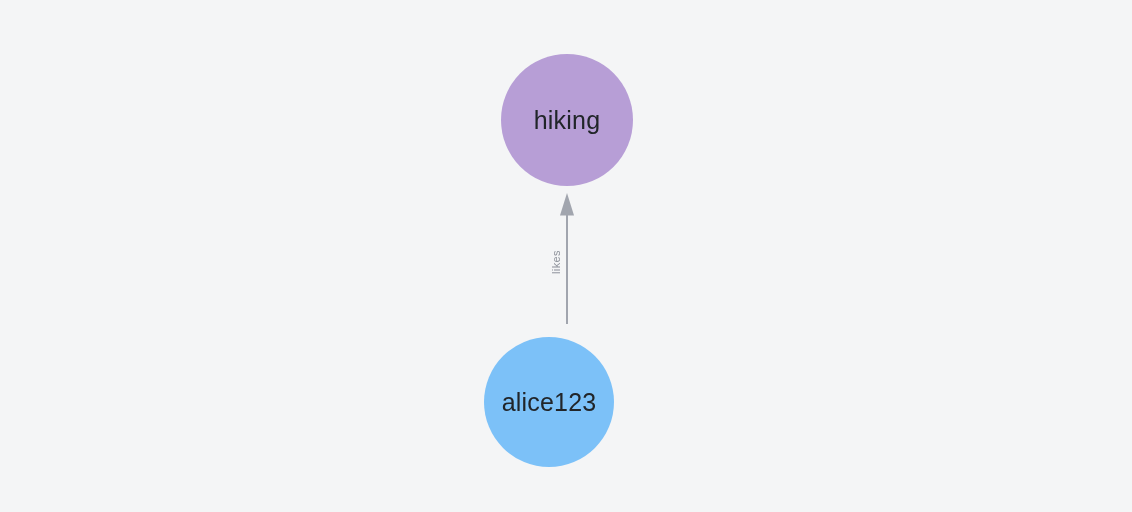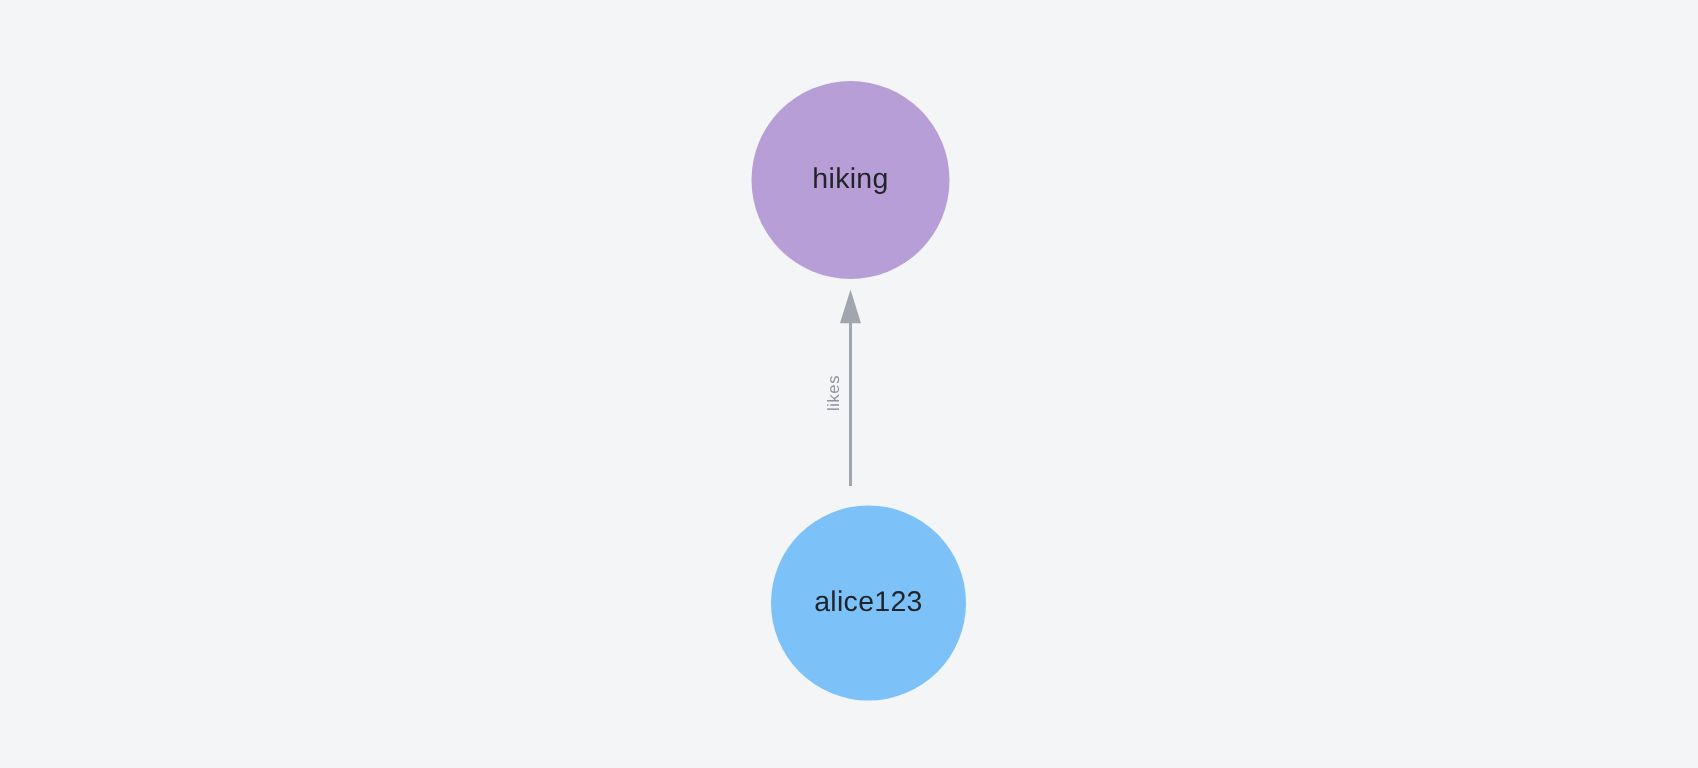--- a/index.html
+++ b/index.html
@@ -28,27 +28,27 @@
     align-items: center;
     justify-content: center;
     cursor: default;
   }
   .node-hiking {
     left: 501px; top: 54px;
     width: 132px; height: 132px;
     background: var(--node-hiking);
   }
   .node-alice {
-    left: 514px; top: 337px;
+    left: 484px; top: 337px;
     width: 130px; height: 130px;
     background: var(--node-alice);
     align-items: center;
   }
   .node-label {
-    font-size: 19px;
+    font-size: 25px;
     color: var(--node-text);
     letter-spacing: 0.2px;
   }
   .edge-svg {
     position: absolute;
     left: 0; top: 0;
     width: 1132px; height: 512px;
   }
   .edge-line {
     stroke: var(--edge);

